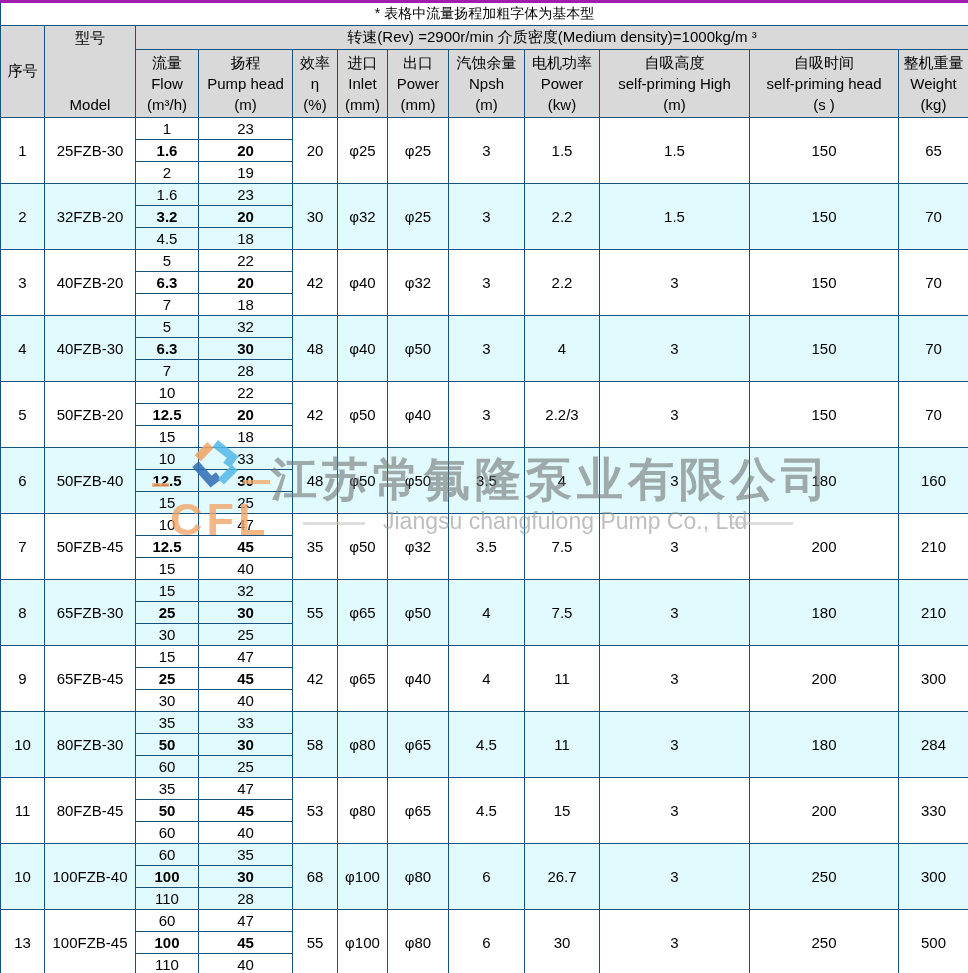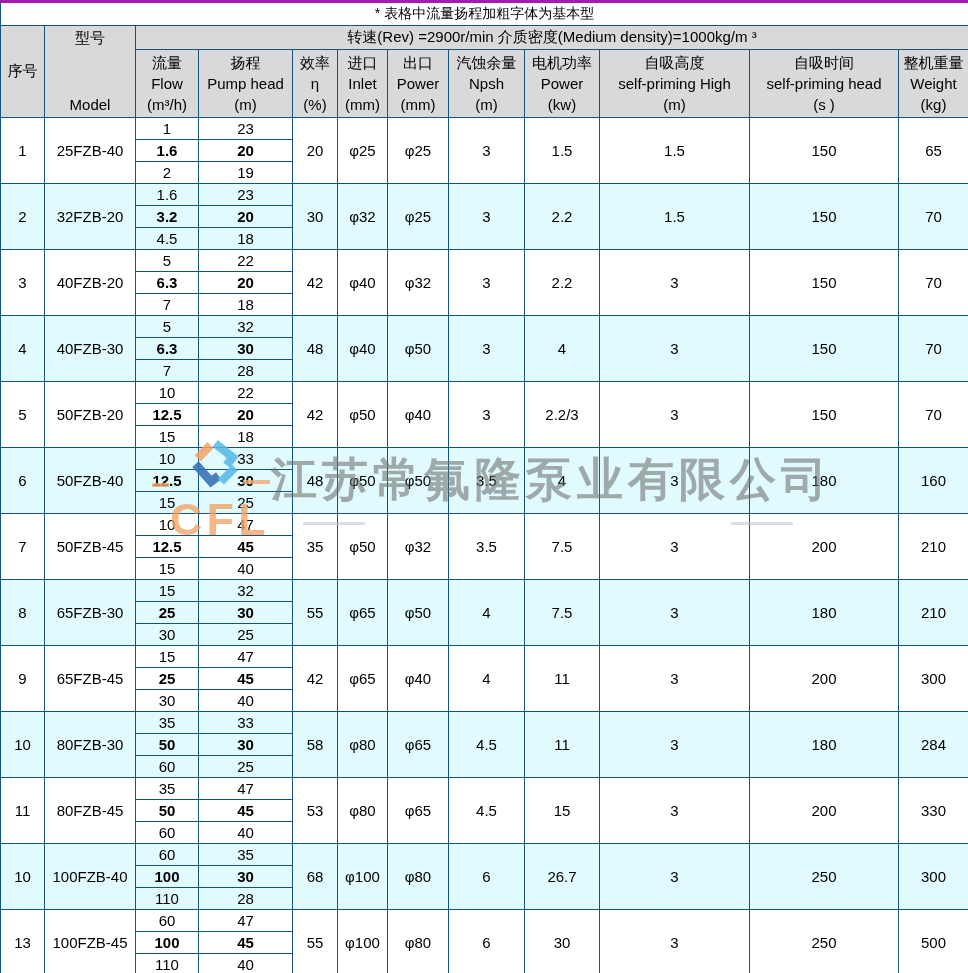--- a/index.html
+++ b/index.html
@@ -115,21 +115,21 @@
             <div>(s )</div>
           </th>
           <th class="hdr colhead">
             <div>整机重量</div>
             <div>Weight</div>
             <div>(kg)</div>
           </th>
         </tr>
     <tr class="sub">
           <td class="c" rowspan="3">1</td>
-          <td class="c" rowspan="3">25FZB-40</td>
+          <td class="c" rowspan="3">25FZB-30</td>
           <td class="c">1</td>
           <td class="c">23</td>
           <td class="c" rowspan="3">20</td>
           <td class="c" rowspan="3">φ25</td>
           <td class="c" rowspan="3">φ25</td>
           <td class="c" rowspan="3">3</td>
           <td class="c" rowspan="3">1.5</td>
           <td class="c" rowspan="3">1.5</td>
           <td class="c" rowspan="3">150</td>
           <td class="c" rowspan="3">65</td>
@@ -414,16 +414,17 @@
       <path d="M22 42 L44 19" stroke="#f2a363" stroke-width="15" fill="none"></path>
       <path d="M52 16 L82 40 L72 54" stroke="#52b8e8" stroke-width="15" fill="none"></path>
       <path d="M18 52 L45 82 L58 72" stroke="#2f6db5" stroke-width="15" fill="none"></path>
       <path d="M62 82 L86 58" stroke="#52b8e8" stroke-width="14" fill="none"></path>
     </svg>
     <div class="wm-odash wm-odash-left"></div>
     <div class="wm-odash wm-odash-right"></div>
     <div class="wm-cfl">CFL</div>
     <div class="wm-zh">江苏常氟隆泵业有限公司</div>
     <div class="wm-dash wm-dash-left"></div>
+    <div class="wm-en">Jiangsu changfulong Pump Co., Ltd</div>
     <div class="wm-dash wm-dash-right"></div>
   </div>
 
 </div>
 
 </body></html>

